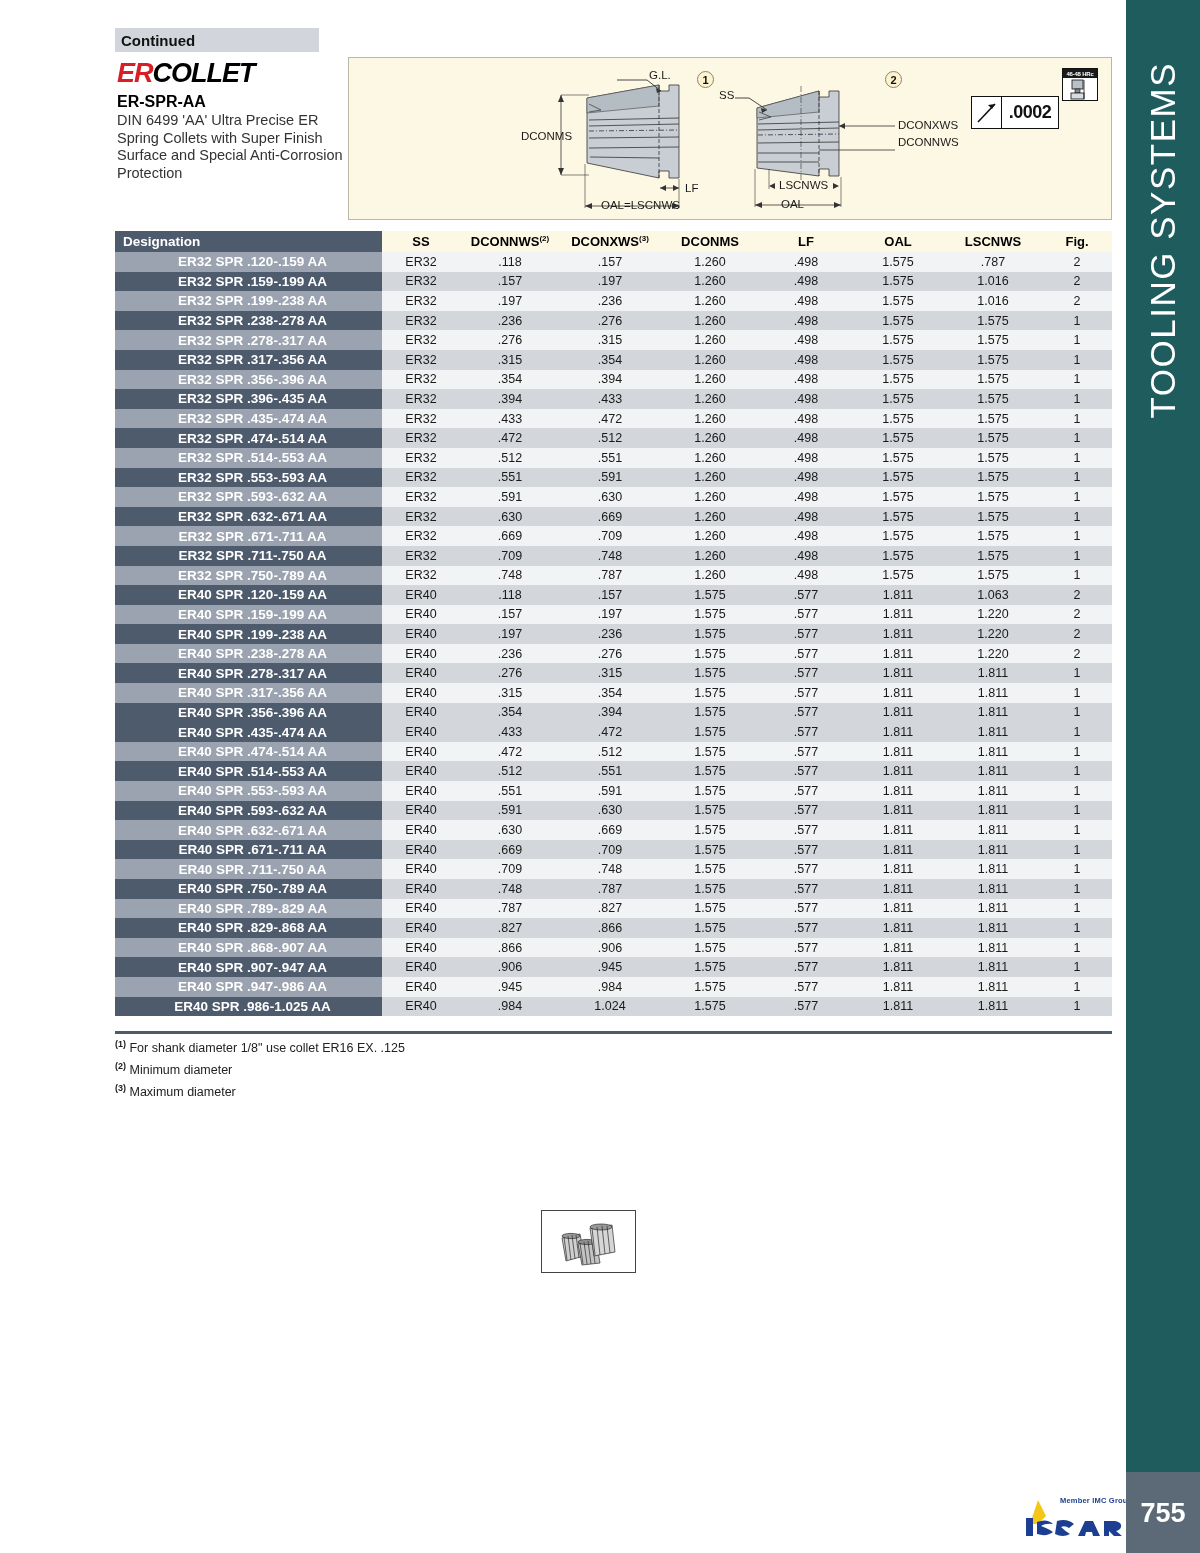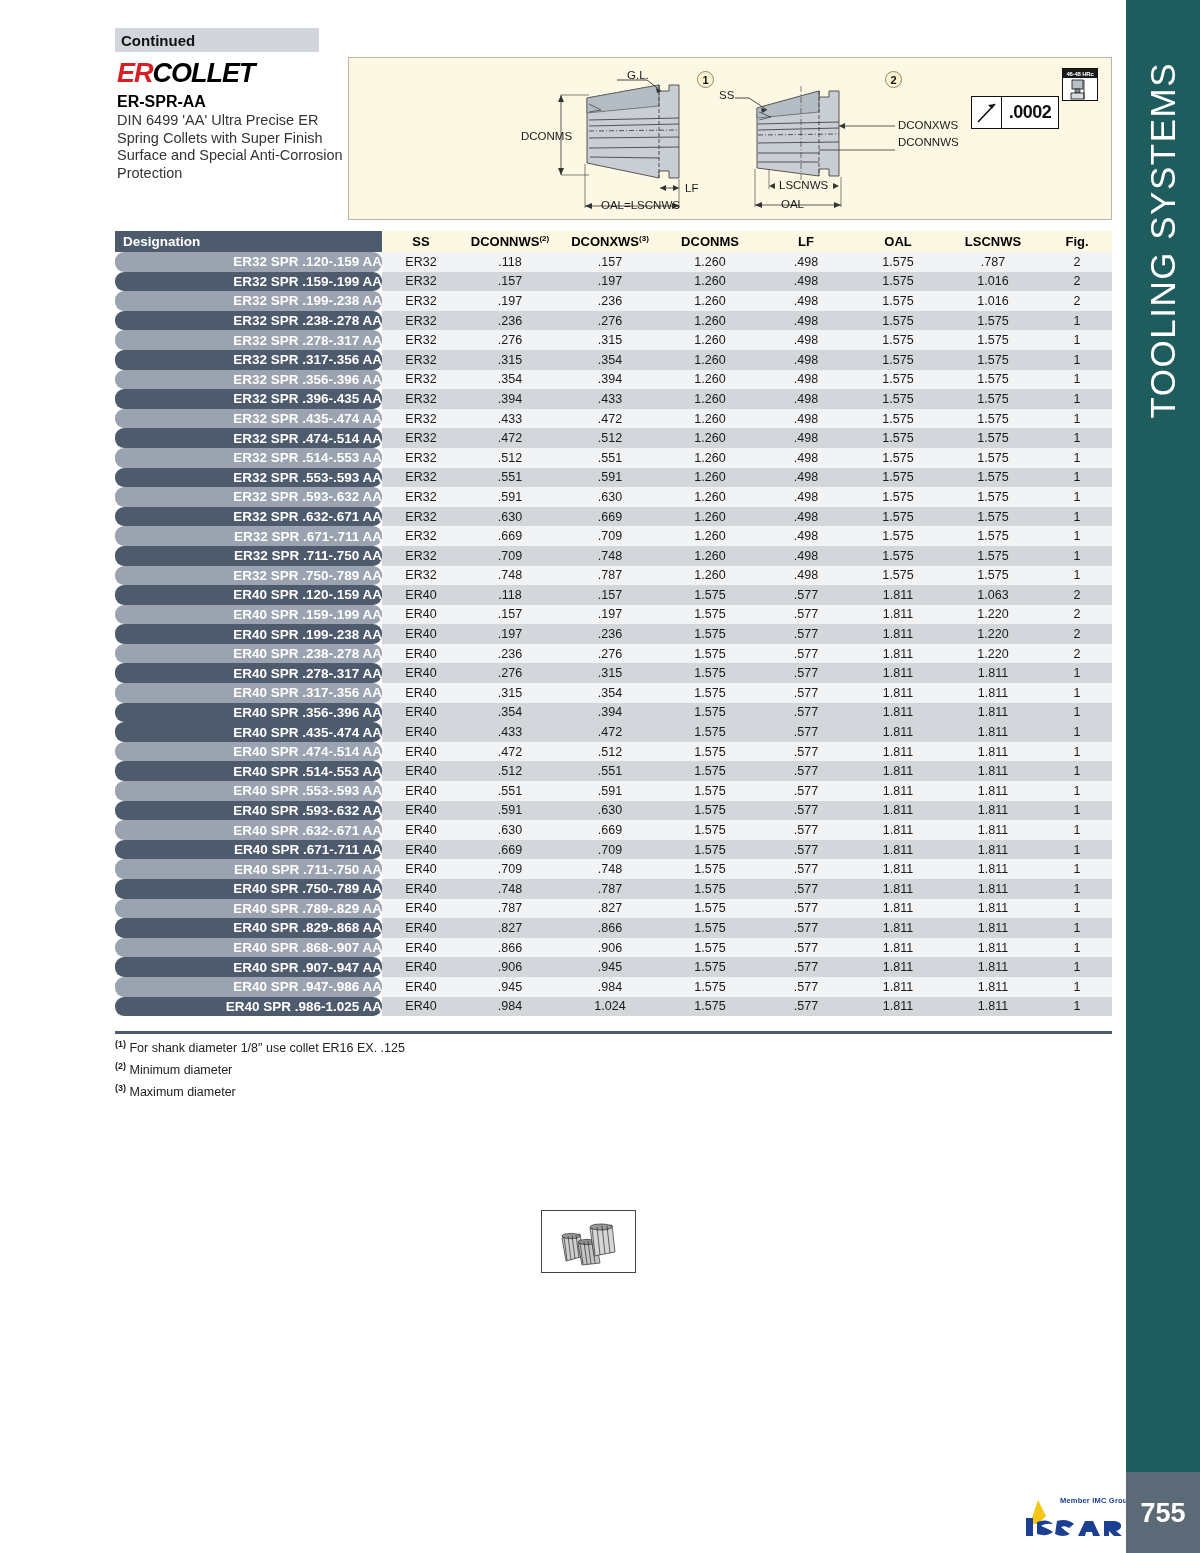--- a/index.html
+++ b/index.html
@@ -123,24 +123,23 @@
   }
   #spec-table th.num {
     background:#fdf8e3; color:#000;
     text-align:center; font-size:13px;
   }
   #spec-table th sup { font-size:8px; vertical-align:super; }
 
   #spec-table td { padding:0; height:19.6px; }
   #spec-table td.desig {
     color:#ffffff; font-weight:bold;
-    text-align:right; padding-left:8px;
+    text-align:center; padding-left:8px;
     font-size:13.5px;
     white-space:nowrap;
-    border-radius:9px;
   }
   #spec-table td.num {
     text-align:center; color:#1a1a1a; font-size:12.5px;
   }
   
   tr.odd td.desig  { background:#9aa3af; }
   tr.even td.desig { background:#4d5b6d;margin-left:12px; }
   tr.odd td.num    { background:#f2f3f4; }
   tr.even td.num   { background:#d3d6da; }
 
@@ -295,21 +294,21 @@
     <g stroke="#333" stroke-width="0.8" fill="none">
       <line x1="406" y1="147" x2="492" y2="147"></line>
       <path d="M406,147 l7,-3 l0,6 z" fill="#333" stroke="none"></path>
       <path d="M492,147 l-7,-3 l0,6 z" fill="#333" stroke="none"></path>
       <line x1="406" y1="111" x2="406" y2="149" stroke-width="0.6"></line>
       <line x1="492" y1="119" x2="492" y2="149" stroke-width="0.6"></line>
     </g>
   </svg>
 
   <div class="dim-label" style="left:172px; top:72px;">DCONMS</div>
-  <div class="dim-label" style="left:278px; top:11px;">G.L.</div>
+  <div class="dim-label" style="left:300px; top:11px;">G.L.</div>
   <div class="dim-label" style="left:336px; top:124px;">LF</div>
   <div class="dim-label" style="left:252px; top:141px;">OAL=LSCNWS</div>
 
   <div class="fig-badge" style="left:536px; top:13px;">2</div>
   <div class="dim-label" style="left:370px; top:31px;">SS</div>
   <div class="dim-label" style="left:549px; top:61px;">DCONXWS</div>
   <div class="dim-label" style="left:549px; top:78px;">DCONNWS</div>
   <div class="dim-label" style="left:430px; top:121px;">LSCNWS</div>
   <div class="dim-label" style="left:432px; top:140px;">OAL</div>
 

